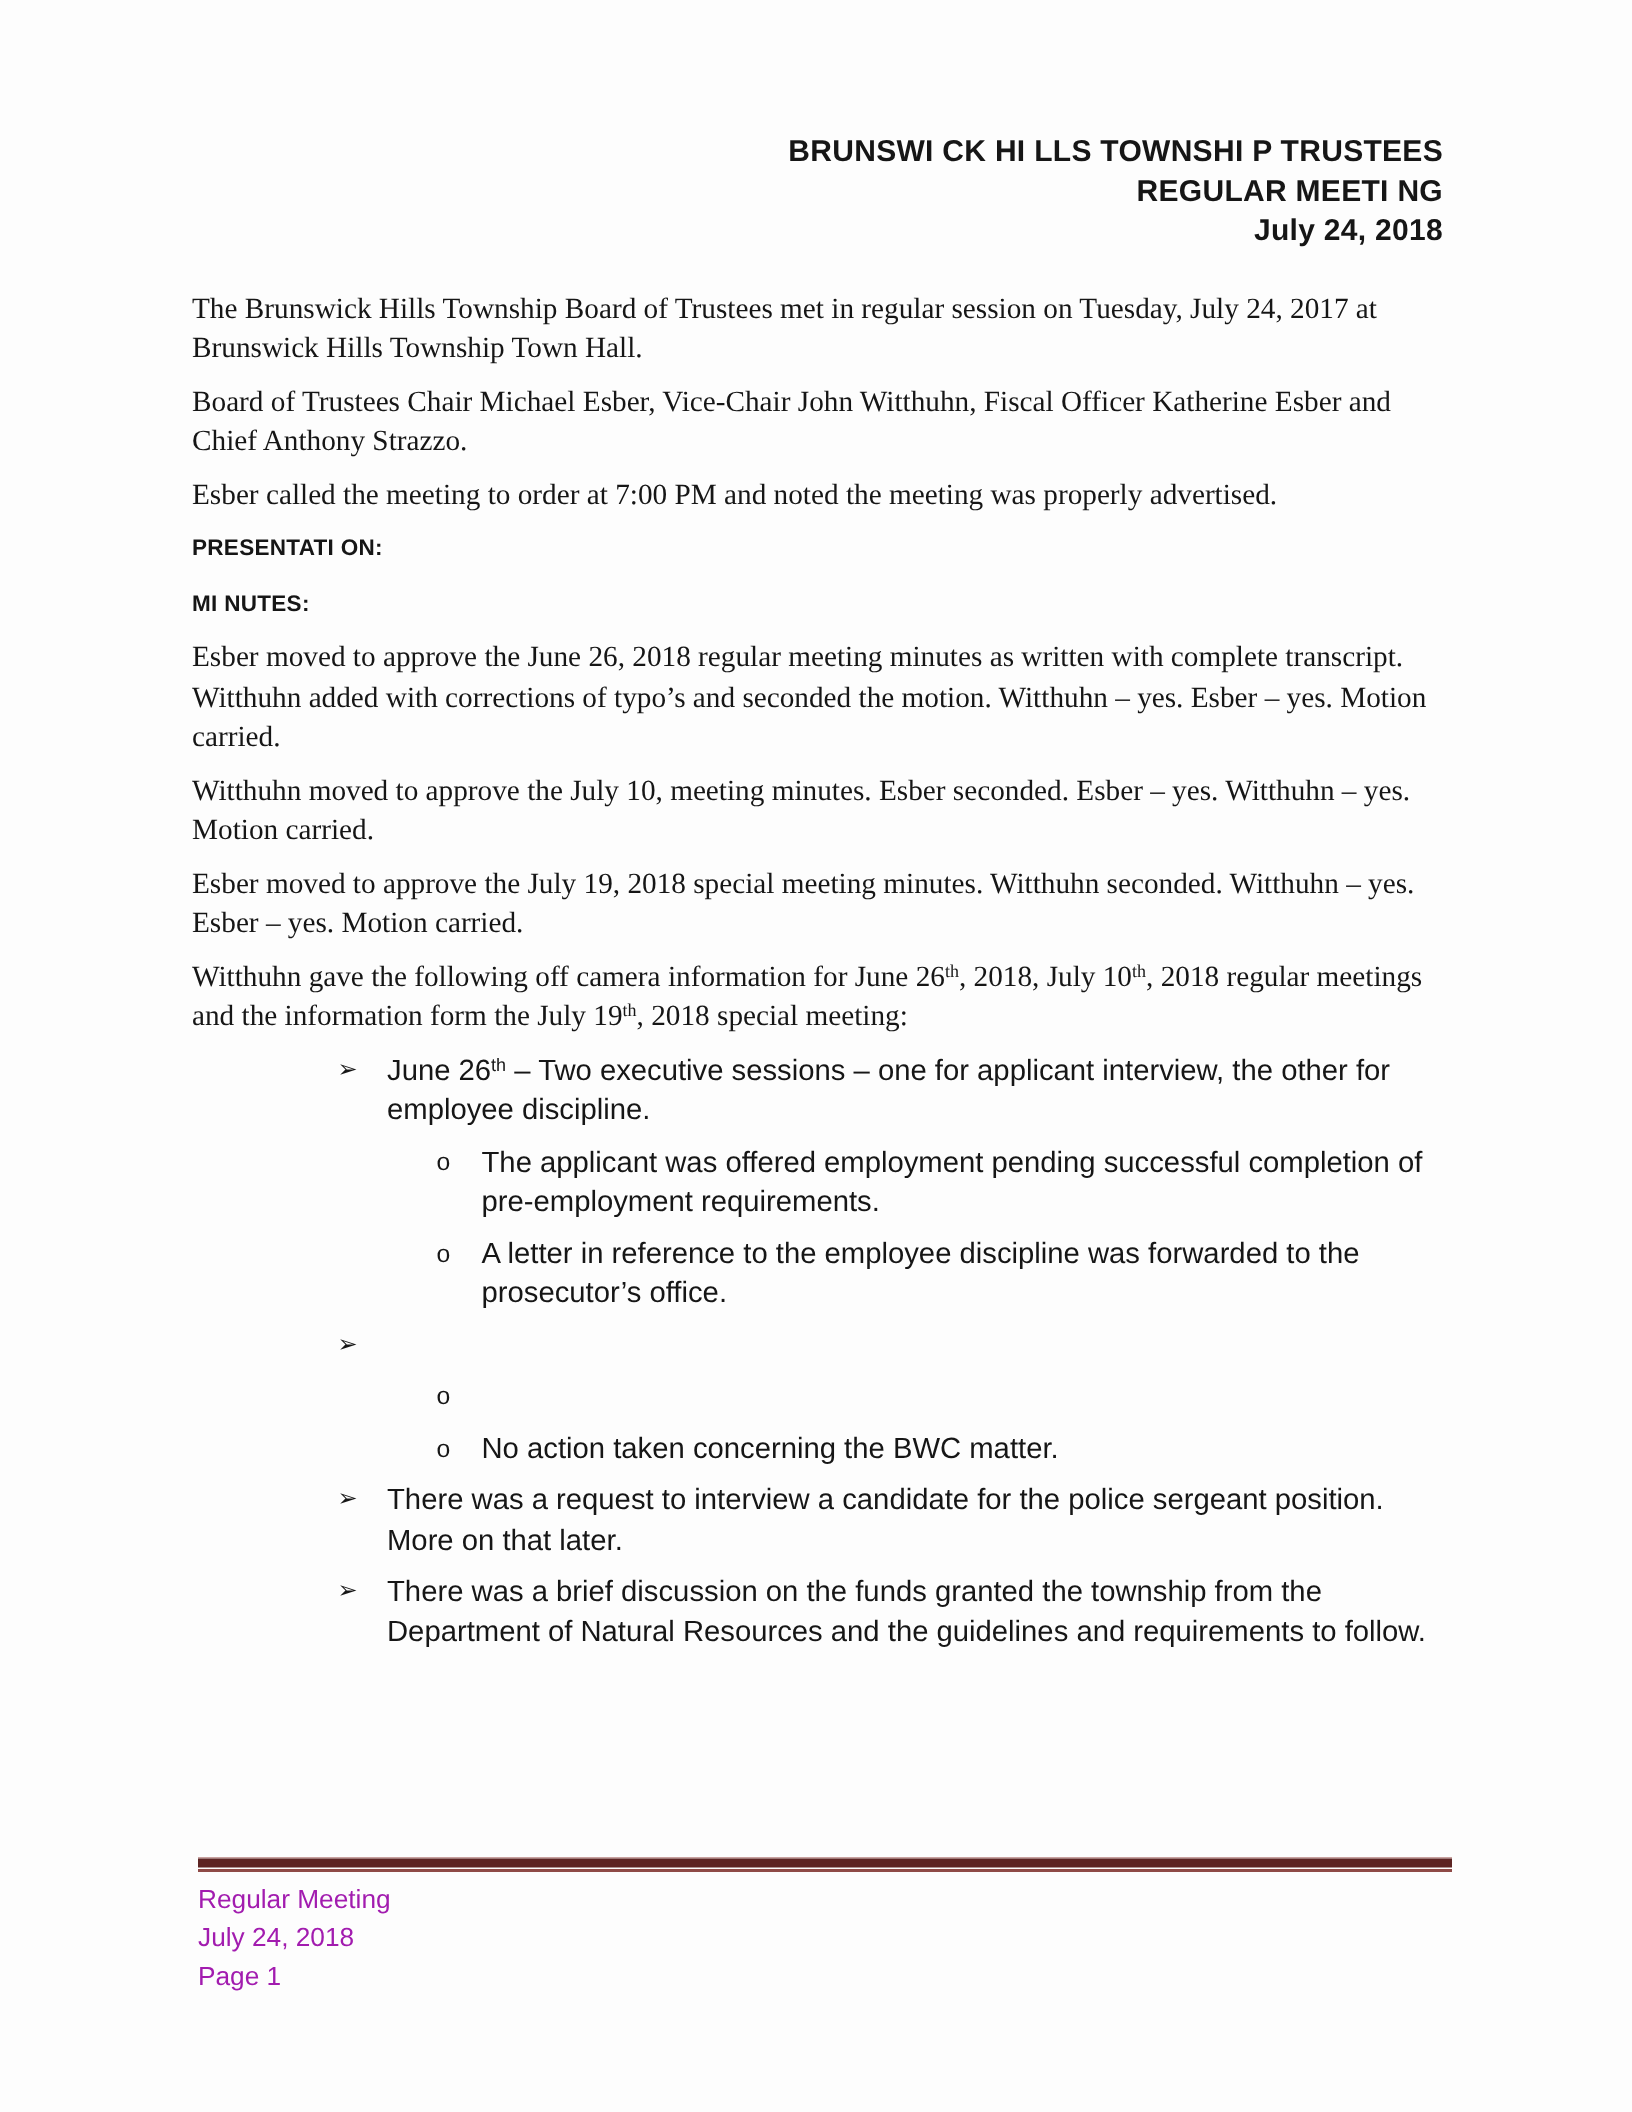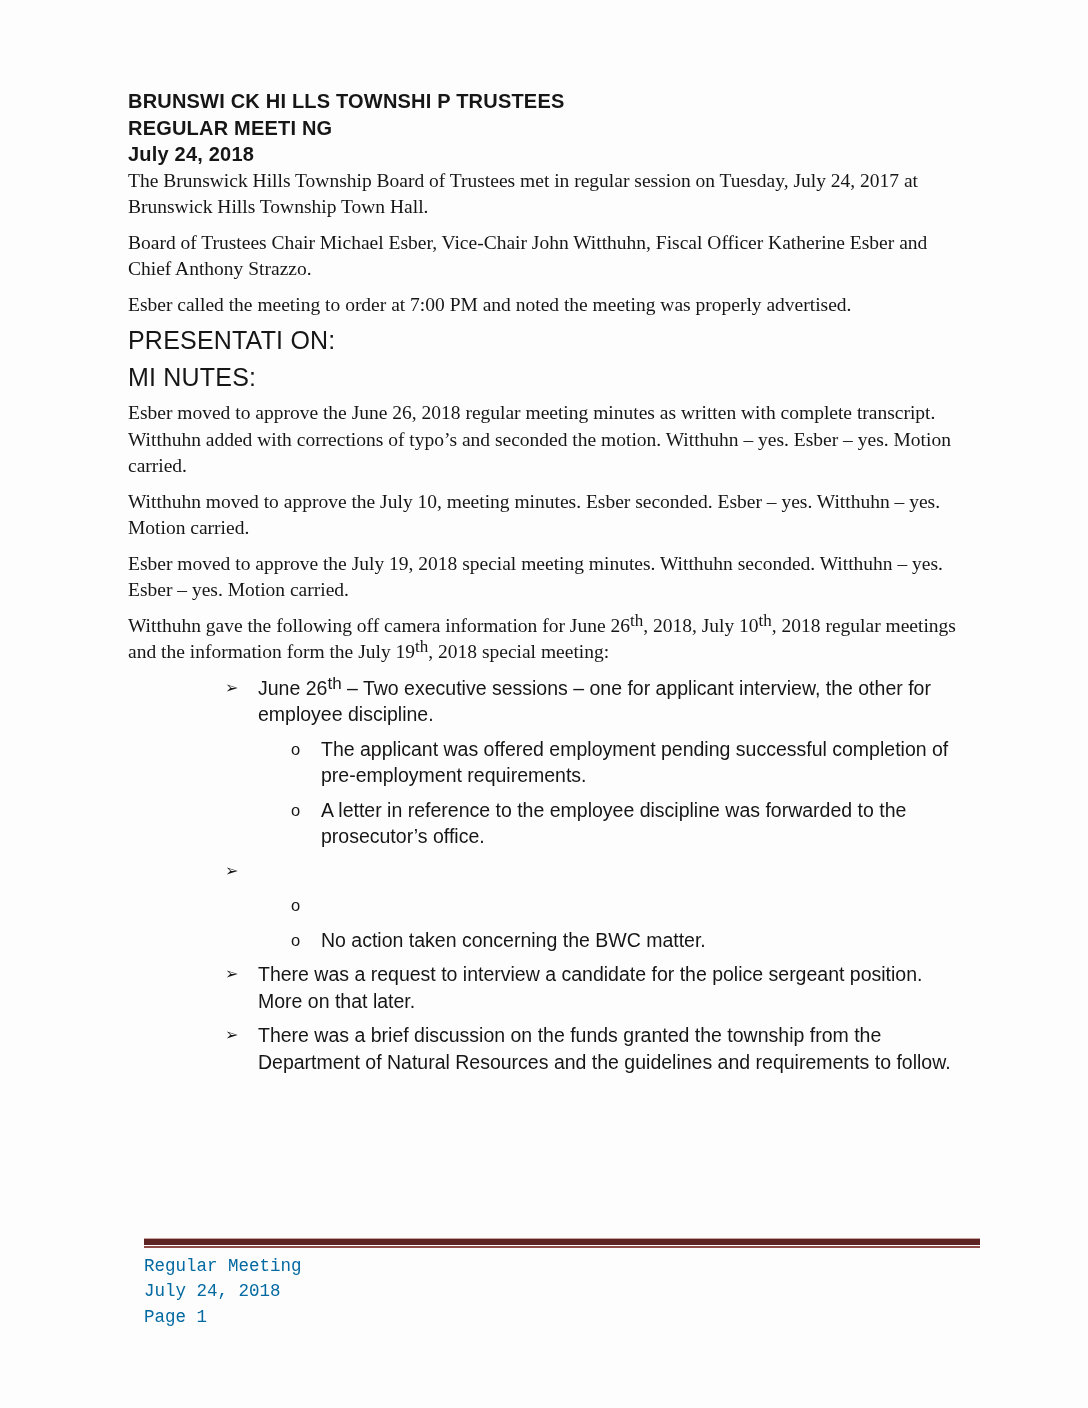--- a/index.html
+++ b/index.html
@@ -13,41 +13,42 @@
     overflow: hidden;
     box-sizing: border-box;
   }
   .content {
     position: absolute;
     top: 88px;
     left: 128px;
     width: 834px;
   }
   .title-block {
-    text-align: left;
+    text-align: right;
     font-weight: bold;
     font-size: 20px;
     line-height: 26.5px;
     letter-spacing: 0.2px;
+    margin-bottom: 26px;
   }
   .para {
     font-size: 19.5px;
     line-height: 26.5px;
     margin: 0 0 9px 0;
     font-family: Liberation Serif, serif;
   }
   .heading {
-    font-size: 25px;
+    font-size: 15px;
     line-height: 26.5px;
-    font-weight: normal;
+    font-weight: bold;
     margin: 0 0 10px 0;
     letter-spacing: 0.2px;
   }
   sup {
-    font-size: 17px;
+    font-size: 12px;
     line-height: 0;
     vertical-align: 6px;
   }
   .bullet-l1 {
     display: flex;
     align-items: flex-start;
     padding-left: 97px;
     margin: 0 0 8px 0;
     font-size: 19.5px;
     line-height: 26.5px;
@@ -68,26 +69,26 @@
   }
   .bullet-l2 .marker {
     width: 30px;
     flex: 0 0 30px;
     font-size: 16.5px;
     line-height: 26.5px;
   }
   .bullet-text { flex: 1 1 auto; }
   .footer {
     position: absolute;
-    left: 144px;
+    left: 132px;
     top: 1238px;
     width: 836px;
-    font-family: Liberation Mono, monospace;
+    font-family: Liberation Sans, sans-serif;
     font-size: 17.5px;
-    color: #0369a1;
+    color: #a21caf;
   }
   .footer-rule { margin-bottom: 6px; }
   .footer-rule .thin-light { height: 1px; background: #c9a2a0; }
   .footer-rule .thick-dark { height: 6px; background: #5d2423; }
   .footer-rule .thin-mid   { height: 2px; background: #8f4a47; margin-top: 1px; }
   .footer-line { line-height: 25px; }
   .footer-page { line-height: 25px; margin-top: 1px; }
 </style>
 </head>
 <body>

